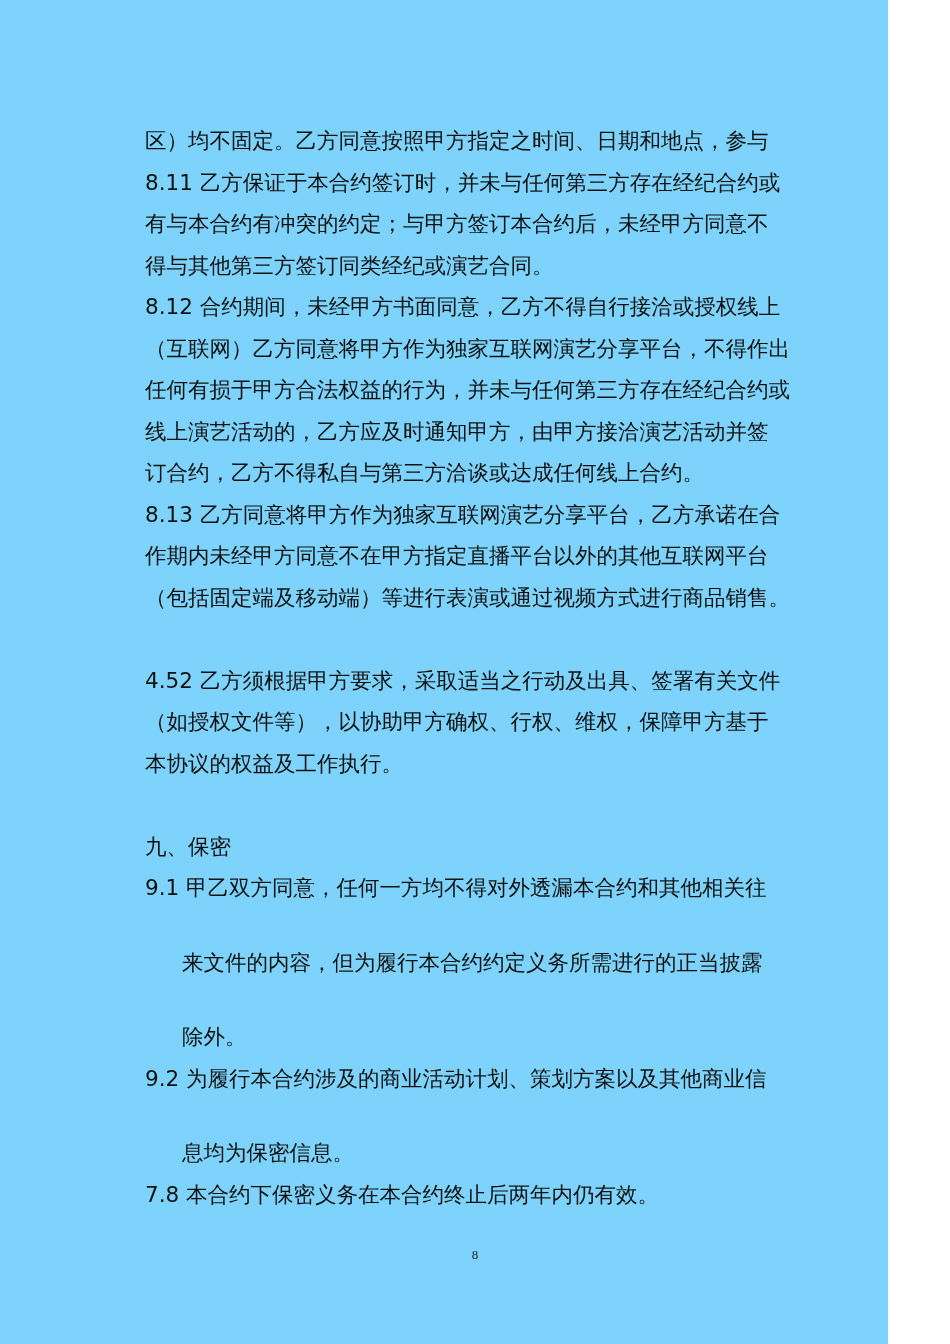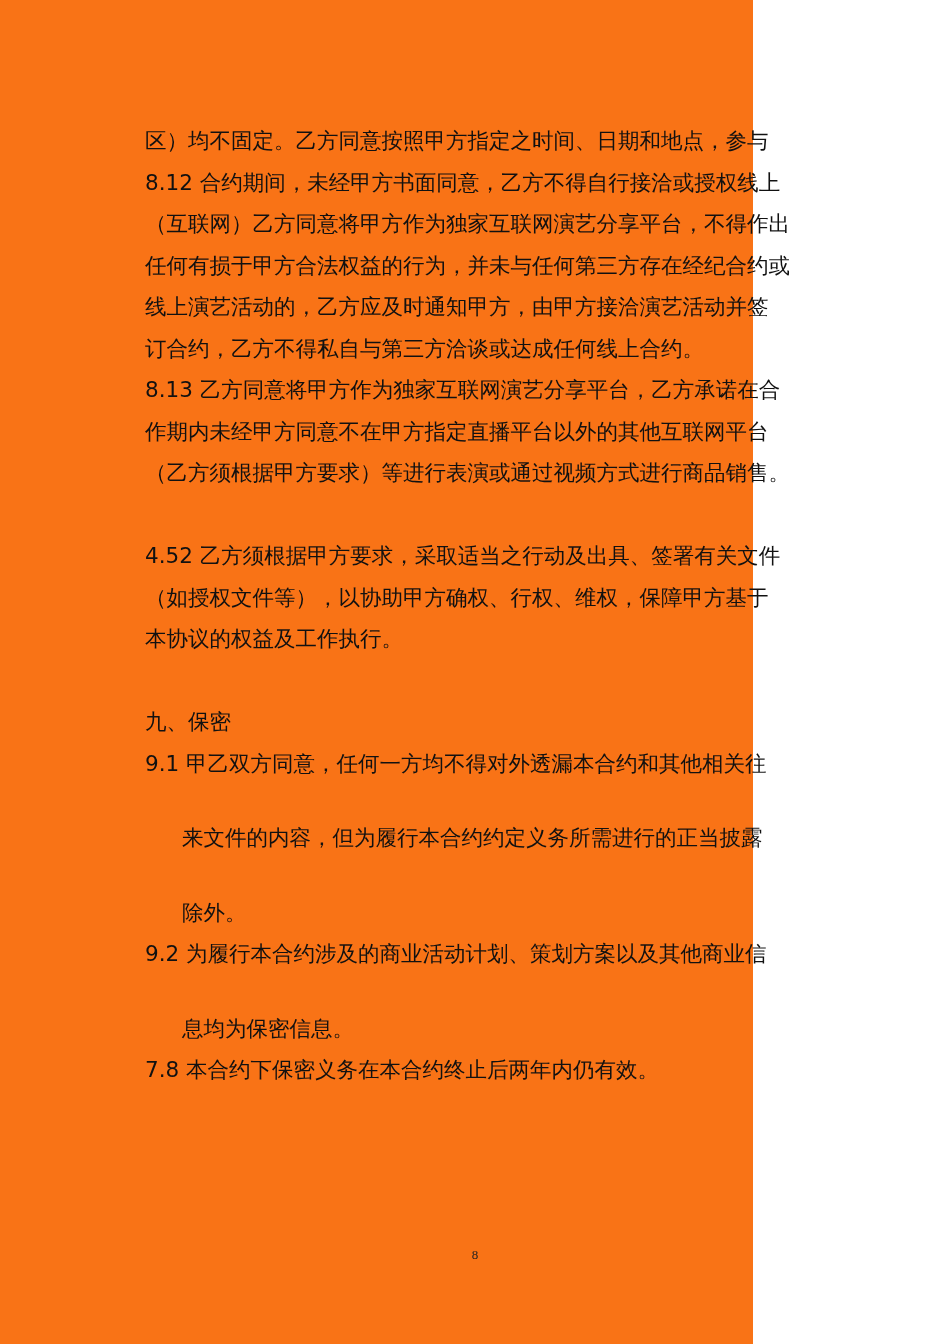--- a/index.html
+++ b/index.html
@@ -1,18 +1,18 @@
 <!DOCTYPE html>
 <html><head>
 <meta charset="utf-8">
 <style>
   html, body { margin: 0; padding: 0; background: #ffffff; }
   body { width: 950px; height: 1344px; position: relative; overflow: hidden; }
   .page {
-    position: absolute; left: 0; top: 0; width: 753px; height: 1344px; background: #f97316;
+    position: absolute; left: 0; top: 0; width: 888px; height: 1344px; background: #7dd3fc;
   }
   .content {
     position: absolute; left: 145px; top: 120px; width: 665px;
     font-family: "DejaVu Sans", sans-serif; font-size: 21.5px; color: #111;
   }
   .line { height: 41.5px; line-height: 41.5px; white-space: nowrap; }
   .indent { padding-left: 37px; margin-top: 33px; }
   .blank { height: 41.5px; }
   .bold { font-weight: normal; }
   .pageno {
@@ -22,30 +22,35 @@
 </style>
 </head>
 <body>
 
 <div class="page">
   <div class="content">
     <div>
       <div class="line">区）均不固定。乙方同意按照甲方指定之时间、日期和地点，参与</div>
     </div>
     <div>
+      <div class="line">8.11 乙方保证于本合约签订时，并未与任何第三方存在经纪合约或</div>
+      <div class="line">有与本合约有冲突的约定；与甲方签订本合约后，未经甲方同意不</div>
+      <div class="line">得与其他第三方签订同类经纪或演艺合同。</div>
+    </div>
+    <div>
       <div class="line">8.12 合约期间，未经甲方书面同意，乙方不得自行接洽或授权线上</div>
       <div class="line">（互联网）乙方同意将甲方作为独家互联网演艺分享平台，不得作出</div>
       <div class="line">任何有损于甲方合法权益的行为，并未与任何第三方存在经纪合约或</div>
       <div class="line">线上演艺活动的，乙方应及时通知甲方，由甲方接洽演艺活动并签</div>
       <div class="line">订合约，乙方不得私自与第三方洽谈或达成任何线上合约。</div>
     </div>
     <div>
       <div class="line">8.13 乙方同意将甲方作为独家互联网演艺分享平台，乙方承诺在合</div>
       <div class="line">作期内未经甲方同意不在甲方指定直播平台以外的其他互联网平台</div>
-      <div class="line">（乙方须根据甲方要求）等进行表演或通过视频方式进行商品销售。</div>
+      <div class="line">（包括固定端及移动端）等进行表演或通过视频方式进行商品销售。</div>
     </div>
     <div class="blank"></div>
     <div>
       <div class="line">4.52 乙方须根据甲方要求，采取适当之行动及出具、签署有关文件</div>
       <div class="line">（如授权文件等），以协助甲方确权、行权、维权，保障甲方基于</div>
       <div class="line">本协议的权益及工作执行。</div>
     </div>
     <div class="blank"></div>
     <div class="line">
       <span>九、</span><span class="bold">保密</span>

